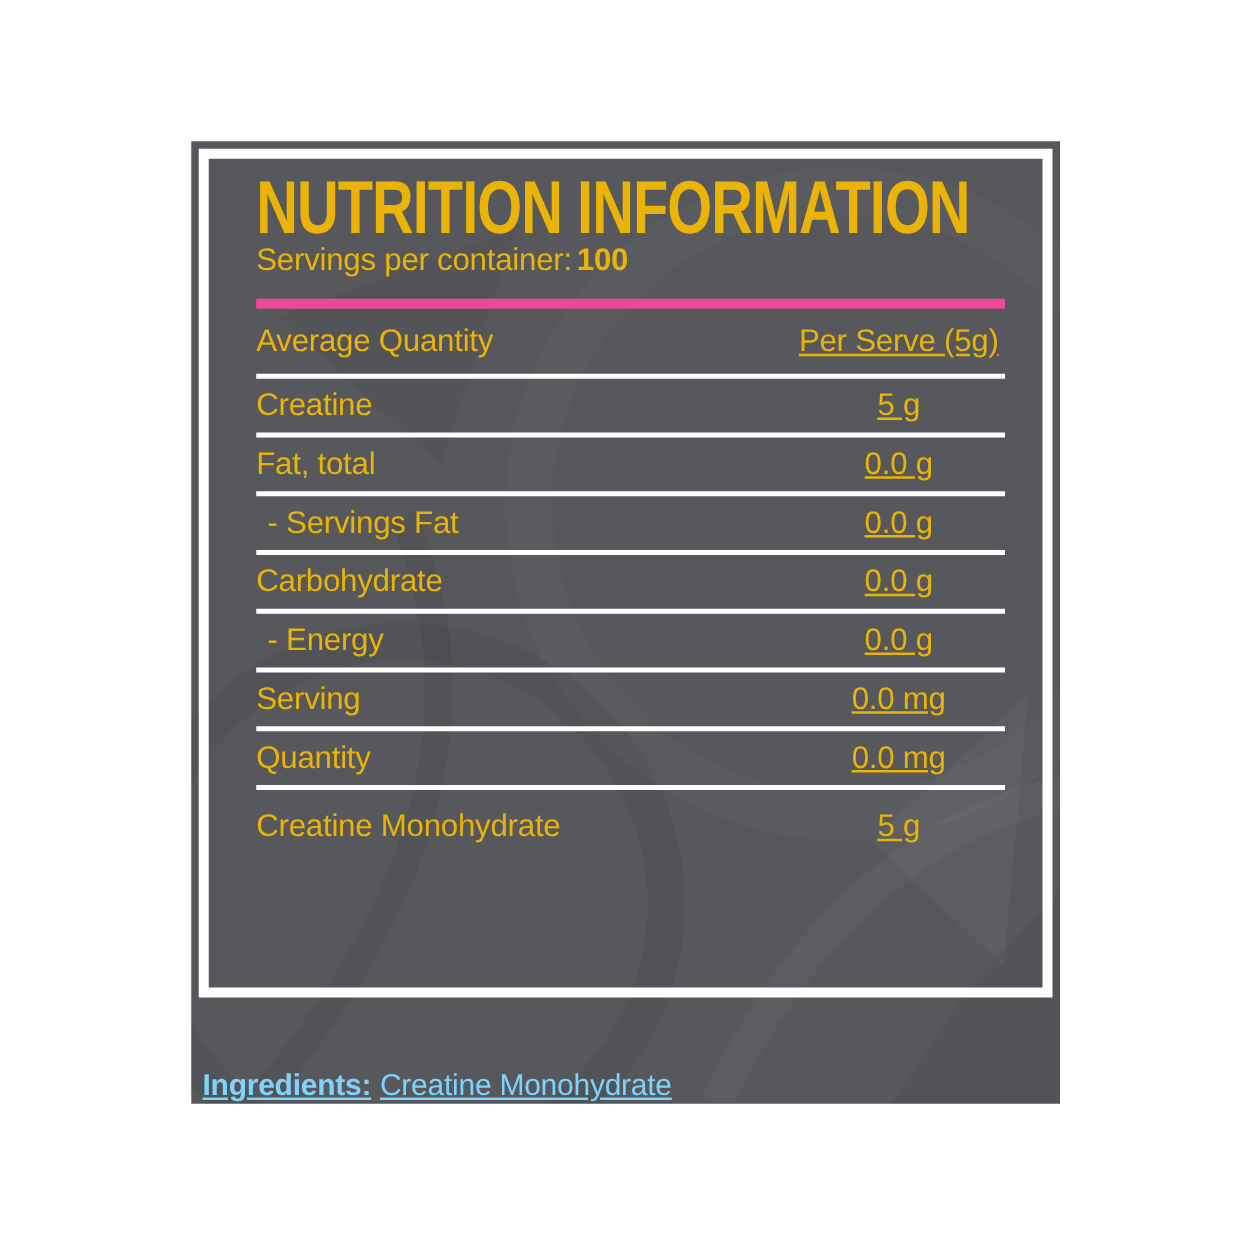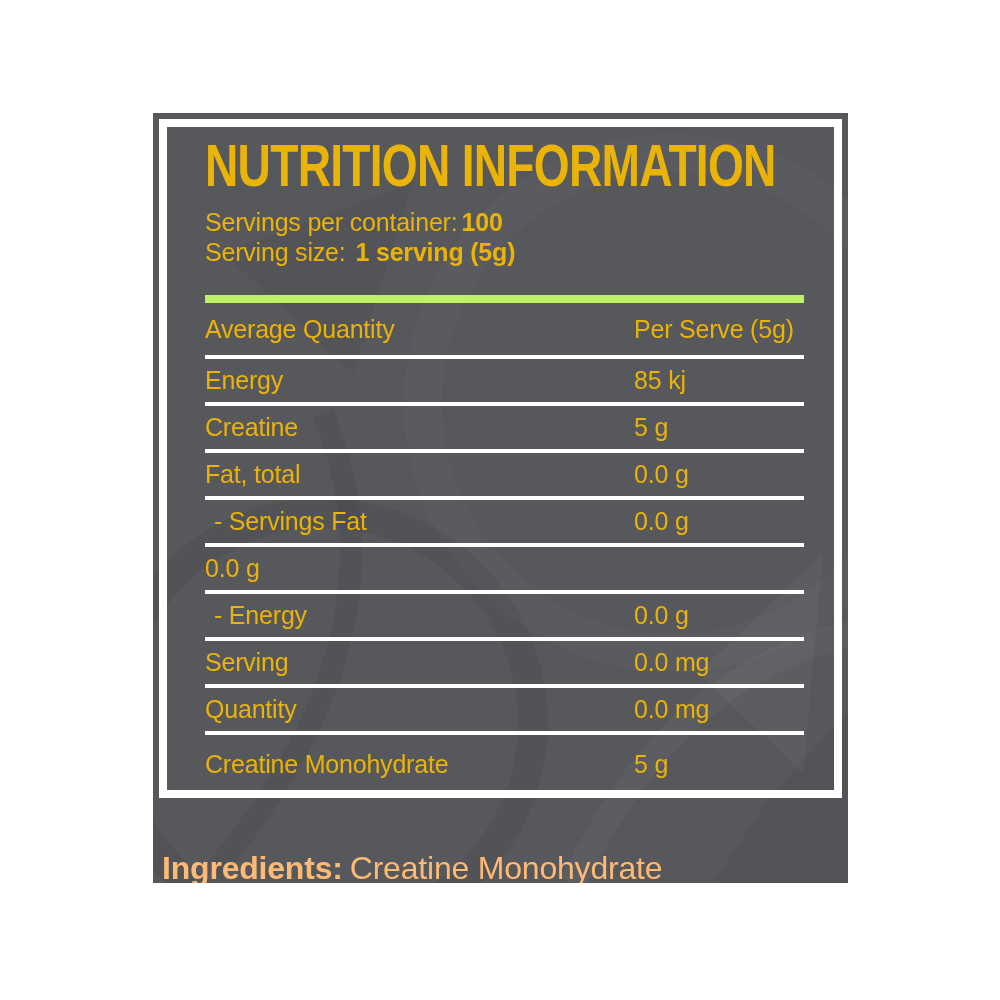--- a/index.html
+++ b/index.html
@@ -41,55 +41,58 @@
   .title {
     font-size: 60px;
     font-weight: bold;
     line-height: 46px;
     height: 46px;
     white-space: nowrap;
     transform: scaleX(0.77);
     transform-origin: left center;
     letter-spacing: -1px;
   }
-  .serving-block { margin-top: 18px; }
+  .serving-block { margin-top: 4px; }
   .serving-line { font-size: 25px; line-height: 30px; white-space: nowrap; }
   .serving-line .sv-label { font-weight: normal; }
   .serving-line .sv-value { font-weight: bold; }
   .serving-line.sv1 .sv-value { margin-left: 4px; }
   .serving-line.sv2 .sv-value { margin-left: 10px; }
   .row {
     display: flex;
     justify-content: space-between;
     align-items: center;
     height: 43px;
     border-bottom: 4px solid #ffffff;
     font-size: 25px;
   }
   .row .nutrient-label { white-space: nowrap; }
   .row .nutrient-value {
     width: 170px;
+    text-align: center;
     white-space: nowrap;
     flex-shrink: 0;
+    text-decoration: underline;
   }
   .row.header-row {
-    margin-top: 28px;
-    border-top: 8px solid #bef264;
+    margin-top: 16px;
+    border-top: 8px solid #ec4899;
     height: 52px;
   }
   .row.indent .nutrient-label { padding-left: 9px; }
   .row.last { height: 59px; border-bottom: none; }
   .ingredients-line {
     position: relative;
     margin: 57px 0 0 3px;
-    color: #fdba74;
-    font-size: 32px;
+    color: #7dd3fc;
+    font-size: 24px;
     line-height: 27px;
     letter-spacing: -0.2px;
     white-space: nowrap;
+    text-decoration: underline;
   }
   .ingredients-line .ing-label { font-weight: bold; }
   .ingredients-line .ing-value { font-weight: normal; margin-left: 7px; }
 </style>
 </head>
 <body>
 
 <div class="page">
   <div class="panel">
 
@@ -103,47 +106,41 @@
       <polygon points="620,680 695,600 695,770 560,770" fill="rgba(0,0,0,0.045)"></polygon>
     </svg>
 
     <div class="inner-box">
       <div class="title">NUTRITION INFORMATION</div>
 
       <div class="serving-block">
         <div class="serving-line sv1">
           <span class="sv-label">Servings per container:</span><span class="sv-value">100</span>
         </div>
-        <div class="serving-line sv2">
-          <span class="sv-label">Serving size:</span><span class="sv-value">1 serving (5g)</span>
-        </div>
       </div>
 
       <div class="row header-row">
         <span class="nutrient-label">Average Quantity</span>
         <span class="nutrient-value">Per Serve (5g)</span>
       </div>
 
-      <div class="row">
-        <span class="nutrient-label">Energy</span>
-        <span class="nutrient-value">85 kj</span>
-      </div>
       <div class="row">
         <span class="nutrient-label">Creatine</span>
         <span class="nutrient-value">5 g</span>
       </div>
       <div class="row">
         <span class="nutrient-label">Fat, total</span>
         <span class="nutrient-value">0.0 g</span>
       </div>
       <div class="row indent">
         <span class="nutrient-label">- Servings Fat</span>
         <span class="nutrient-value">0.0 g</span>
       </div>
       <div class="row">
+        <span class="nutrient-label">Carbohydrate</span>
         <span class="nutrient-value">0.0 g</span>
       </div>
       <div class="row indent">
         <span class="nutrient-label">- Energy</span>
         <span class="nutrient-value">0.0 g</span>
       </div>
       <div class="row">
         <span class="nutrient-label">Serving</span>
         <span class="nutrient-value">0.0 mg</span>
       </div>

